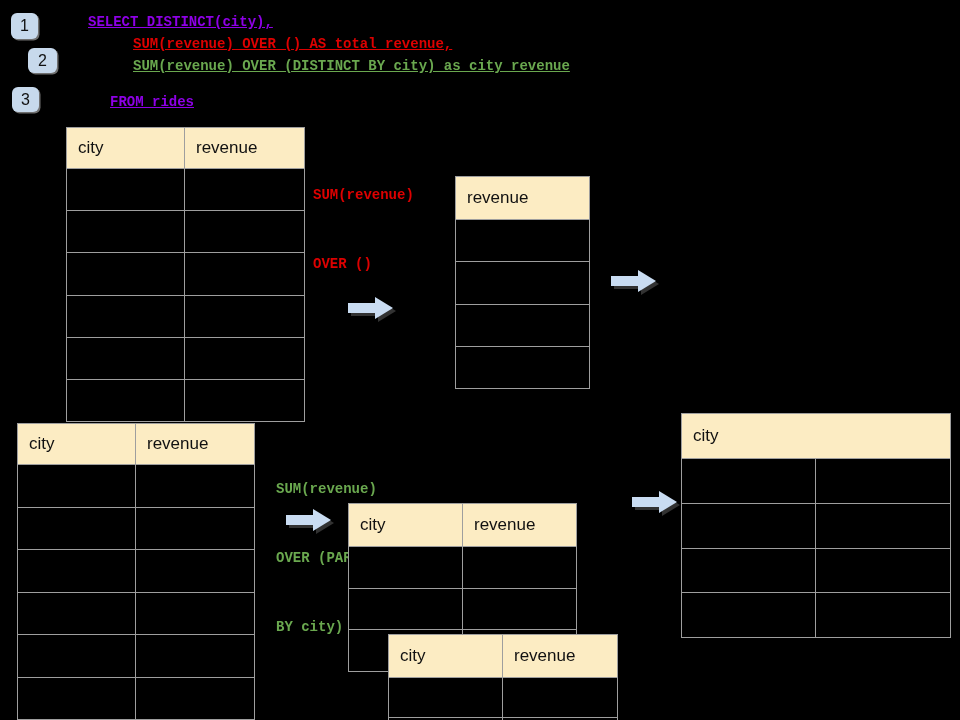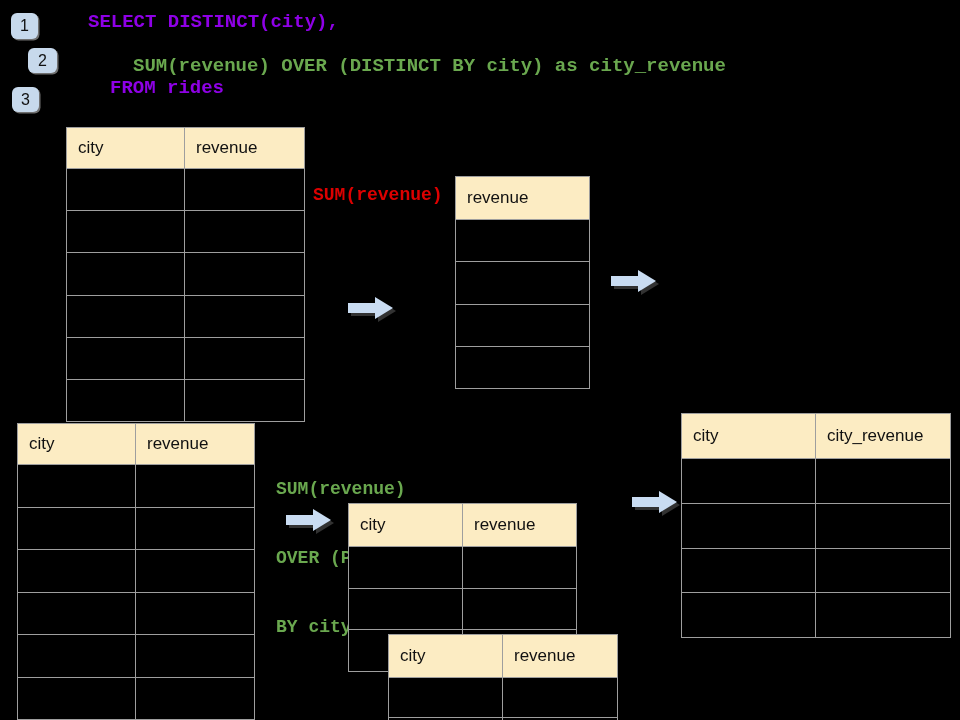--- a/index.html
+++ b/index.html
@@ -5,23 +5,23 @@
   :root{
     --purple:#8e00e6; --red:#dd0000; --green:#6aa84f;
     --headerbg:#fcecc3; --border:#9e9e9e; --arrow:#c9dcf2; --badge:#c7d9ec;
   }
   html,body{margin:0;padding:0;background:#000;}
   .canvas{position:relative;width:960px;height:720px;background:#000;overflow:hidden;
           font-family:"Liberation Sans",sans-serif;}
   
   .code{position:absolute;font-family:"Liberation Mono",monospace;font-weight:bold;
         white-space:pre;}
-  .sql{font-size:19px;line-height:22px;}
+  .sql{font-size:14px;line-height:22px;text-decoration:underline;}
   .note{font-size:16px;line-height:19px;}
-  .ann{font-size:18px;line-height:23px;}
+  .ann{font-size:14px;line-height:23px;}
   .purple{color:var(--purple);} .red{color:var(--red);} .green{color:var(--green);}
   
   .badge{position:absolute;background:var(--badge);border-radius:6px;
          display:flex;align-items:center;justify-content:center;
          font-size:16px;color:#111;box-shadow:1.5px 1.5px 0 rgba(140,140,140,.8);}
   
   .table{position:absolute;background:#15803d;border:1px solid var(--border);box-sizing:border-box;}
   .thead{display:flex;background:var(--headerbg);border-bottom:1px solid var(--border);}
   .th{display:flex;align-items:center;padding-left:11px;font-size:17px;color:#111;
       box-sizing:border-box;border-right:1px solid var(--border);}
@@ -55,26 +55,28 @@
 </head>
 <body>
 
 <div class="canvas">
 
   <div class="badge" style="left:11px;top:13px;width:27px;height:26px">1</div>
   <div class="badge" style="left:28px;top:48px;width:29px;height:25px">2</div>
   <div class="badge" style="left:12px;top:87px;width:27px;height:25px">3</div>
 
   <div class="code sql purple" style="left:88px;top:11px">SELECT DISTINCT(city),</div>
+  <div class="code sql red" style="left:133px;top:33px">SUM(revenue) OVER () AS total_revenue,</div>
   <div class="code sql green" style="left:133px;top:55px">SUM(revenue) OVER (DISTINCT BY city) as city_revenue</div>
-  <div class="code sql purple" style="left:110px;top:77px">FROM rides</div>
+  <div class="code sql purple" style="left:110px;top:91px">FROM rides</div>
 
 
   <div class="code ann red" style="left:313px;top:138px">
     <div>SUM(revenue)</div>
+    <div>OVER ()</div>
   </div>
 
   <div class="code ann green" style="left:276px;top:432px">
     <div>SUM(revenue)</div>
     <div>OVER (PARTITION</div>
     <div>BY city)</div>
   </div>
 
   <div class="table c2 t1">
     <div class="thead">
@@ -186,21 +188,20 @@
       </div>
     <div class="tr">
         <div class="td"></div>
         <div class="td"></div>
       </div>
   </div>
 
   <div class="table c2 t6">
     <div class="thead">
       <div class="th">city</div>
-      <div class="th">city_revenue</div>
     </div>
     <div class="tr">
         <div class="td"></div>
         <div class="td"></div>
       </div>
     <div class="tr">
         <div class="td"></div>
         <div class="td"></div>
       </div>
     <div class="tr">

